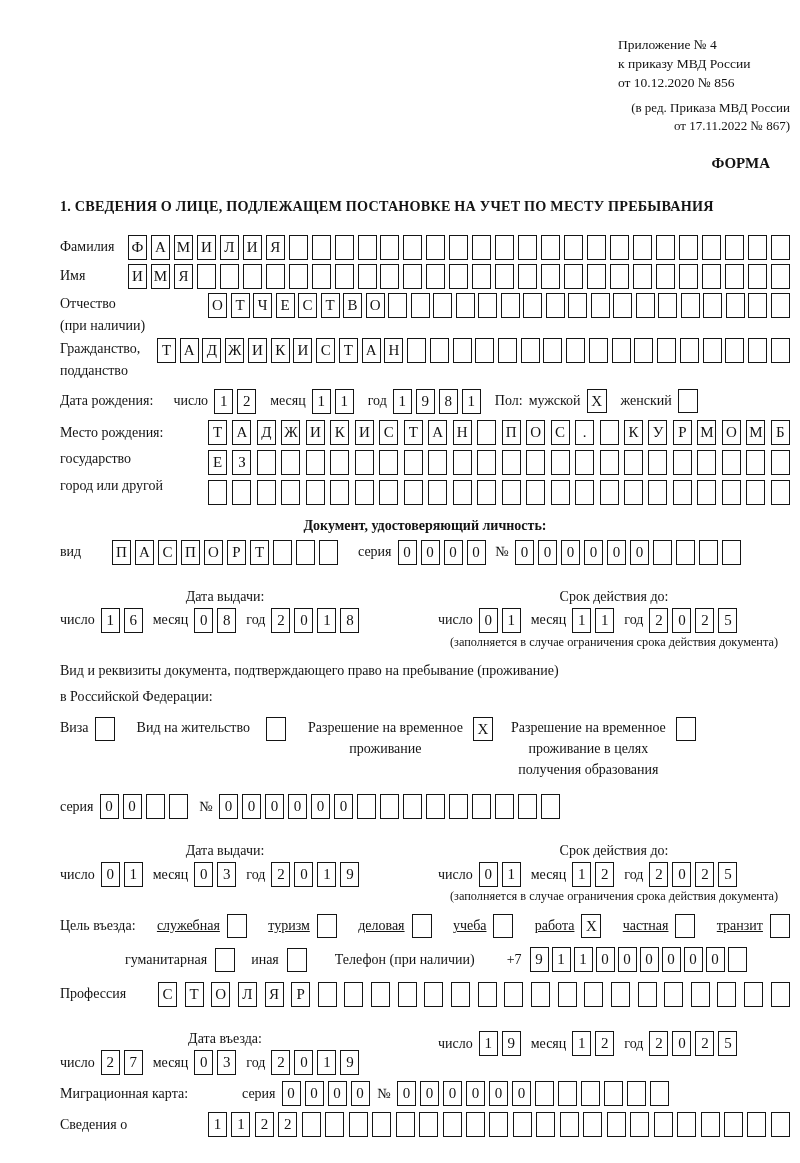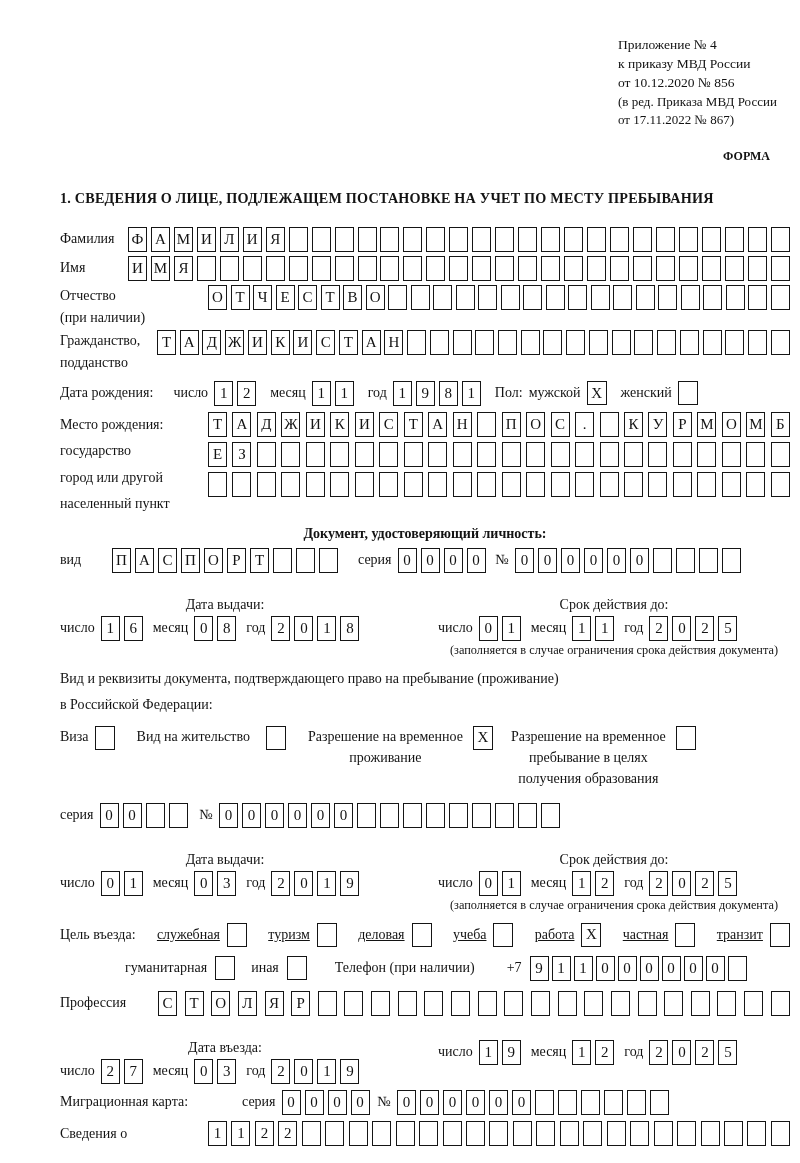--- a/index.html
+++ b/index.html
@@ -7,22 +7,22 @@
   body {
     width:800px; height:1163px;
     background:#ffffff; color:#131313;
     font-family:"Liberation Serif", serif;
     font-size:14px;
   }
   .page { padding:36px 10px 0 60px; width:800px; }
 
   
   .appendix { margin-left:558px; line-height:1.4; font-size:13.5px; }
-  .appendix .edition { font-size:13px; }
-  .forma { text-align:right; margin:20px 20px 0 0; font-weight:bold; font-size:12px; }
+  .appendix .edition { margin-top:6px; font-size:13px;text-align:right; }
+  .forma { text-align:right; margin:20px 20px 0 0; font-weight:bold; font-size:15px; }
 
   
   .title { text-align:center; font-weight:bold; font-size:15.5px; line-height:1.55; margin-top:20px; }
   .blank-line { display:inline-block; width:68px; border-bottom:2px solid #222; height:14px; margin-left:10px; }
 
   .section-heading { font-weight:bold; font-size:14.2px; margin-top:26px; margin-bottom:20px; letter-spacing:0.2px; }
 
   
   .cell {
     width:19px; height:25px; flex:0 0 19px;
@@ -269,21 +269,20 @@
     <span class="cb">X</span>
     <span class="t sp-l">женский</span>
     <span class="cb"></span>
   </div>
 
   <div class="row mt6">
     <div class="lbl-block" style="width:148px; line-height:1.9">
       <div>Место рождения:</div>
       <div>государство</div>
       <div>город или другой</div>
-      <div>населенный пункт</div>
     </div>
     <div class="stack">
       <div class="cellrow">
           <div class="cell">Т</div>
           <div class="cell">А</div>
           <div class="cell">Д</div>
           <div class="cell">Ж</div>
           <div class="cell">И</div>
           <div class="cell">К</div>
           <div class="cell">И</div>
@@ -463,21 +462,21 @@
     <div class="opt" style="margin-left:22px">
       <span class="opt-lines">
         <div>Разрешение на временное</div>
         <div>проживание</div>
       </span>
       <span class="cb">X</span>
     </div>
     <div class="opt" style="margin-left:18px">
       <span class="opt-lines">
         <div>Разрешение на временное</div>
-        <div>пребывание в целях</div>
+        <div>проживание в целях</div>
         <div>получения образования</div>
       </span>
       <span class="cb"></span>
     </div>
   </div>
 
   <div class="inline-row">
     <span class="t">серия</span>
     <span class="cellrow gapped">
         <div class="cell">0</div>

